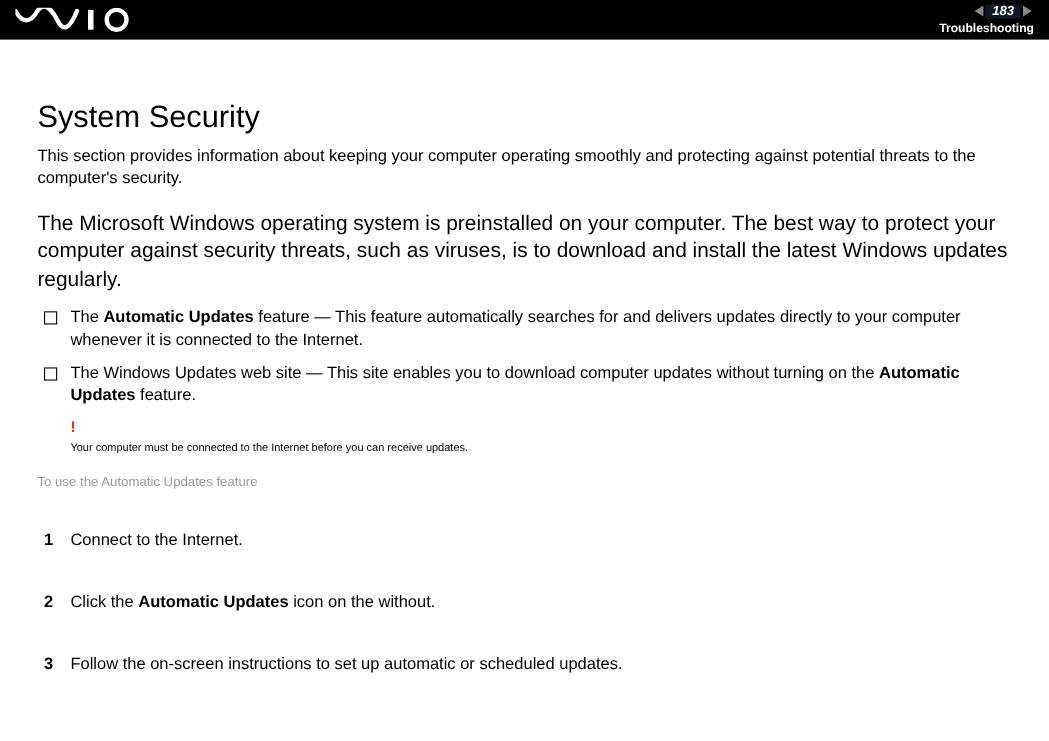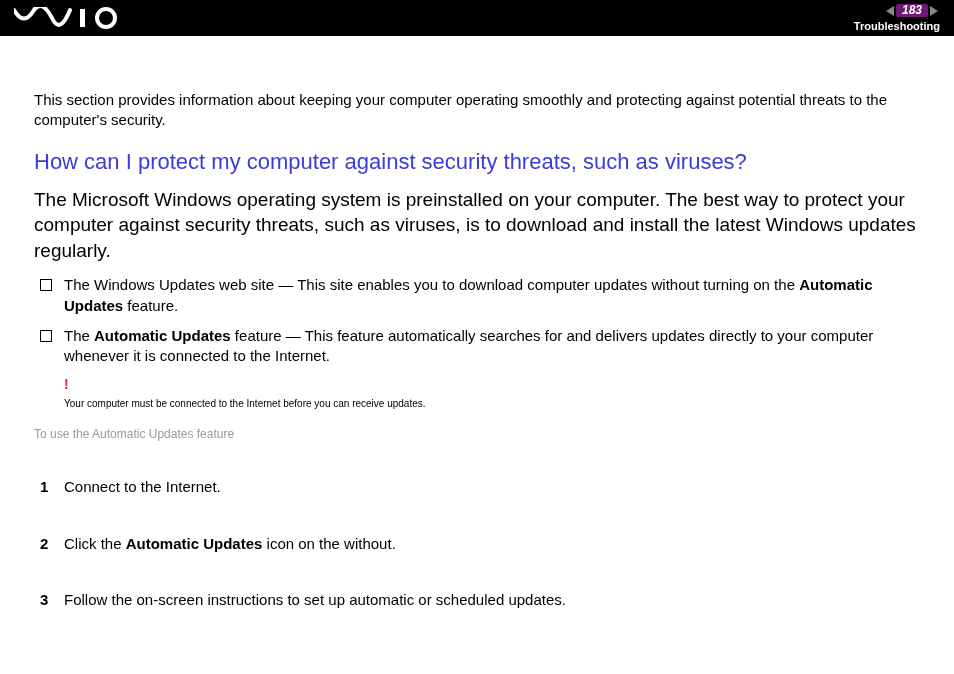--- a/index.html
+++ b/index.html
@@ -13,21 +13,21 @@
     padding: 0 14px;
   }
   .logo svg { display: block; }
   .header-right { text-align: right; color: #fff; font-size: 11px; line-height: 1.1; }
   .page-badge {
     display: inline-flex; align-items: center; gap: 2px;
     background: #000; color: #fff; font-style: italic; font-weight: bold;
     font-size: 12px; padding: 0 2px;
   }
   .page-badge .num {
-    background: #701a75; padding: 0 6px; border-radius: 2px; font-style: italic;
+    background: #0f172a; padding: 0 6px; border-radius: 2px; font-style: italic;
   }
   .arrow-left, .arrow-right {
     width: 0; height: 0; border-top: 5px solid transparent; border-bottom: 5px solid transparent;
   }
   .arrow-left { border-right: 8px solid #888; }
   .arrow-right { border-left: 8px solid #888; }
   .header-right .section { font-weight: bold; margin-top: 2px; }
   .content { padding: 54px 34px 20px 34px; }
   h1 { font-weight: 400; font-size: 28px; margin-bottom: 10px; }
   .intro { font-size: 15px; line-height: 1.35; margin-bottom: 18px; }
@@ -71,32 +71,32 @@
     <span class="page-badge">
       <span class="arrow-left"></span>
       <span class="num">183</span>
       <span class="arrow-right"></span>
     </span>
     <div class="section">Troubleshooting</div>
   </div>
 </div>
 
 <div class="content">
+  <h1>System Security</h1>
   <p class="intro">This section provides information about keeping your computer operating smoothly and protecting against potential threats to the computer's security.</p>
 
-  <h2>How can I protect my computer against security threats, such as viruses?</h2>
 
   <p class="para">The Microsoft Windows operating system is preinstalled on your computer. The best way to protect your computer against security threats, such as viruses, is to download and install the latest Windows updates regularly.</p>
 
   <ul class="bullets">
     <li>
-      <span>The Windows Updates web site — This site enables you to download computer updates without turning on the </span><b>Automatic Updates</b><span> feature.</span>
+      <span>The </span><b>Automatic Updates</b><span> feature — This feature automatically searches for and delivers updates directly to your computer whenever it is connected to the Internet.</span>
     </li>
     <li>
-      <span>The </span><b>Automatic Updates</b><span> feature — This feature automatically searches for and delivers updates directly to your computer whenever it is connected to the Internet.</span>
+      <span>The Windows Updates web site — This site enables you to download computer updates without turning on the </span><b>Automatic Updates</b><span> feature.</span>
     </li>
   </ul>
 
   <div class="note">
     <span class="bang">!</span>
     <span class="note-text">Your computer must be connected to the Internet before you can receive updates.</span>
   </div>
 
   <h3>To use the Automatic Updates feature</h3>
 

